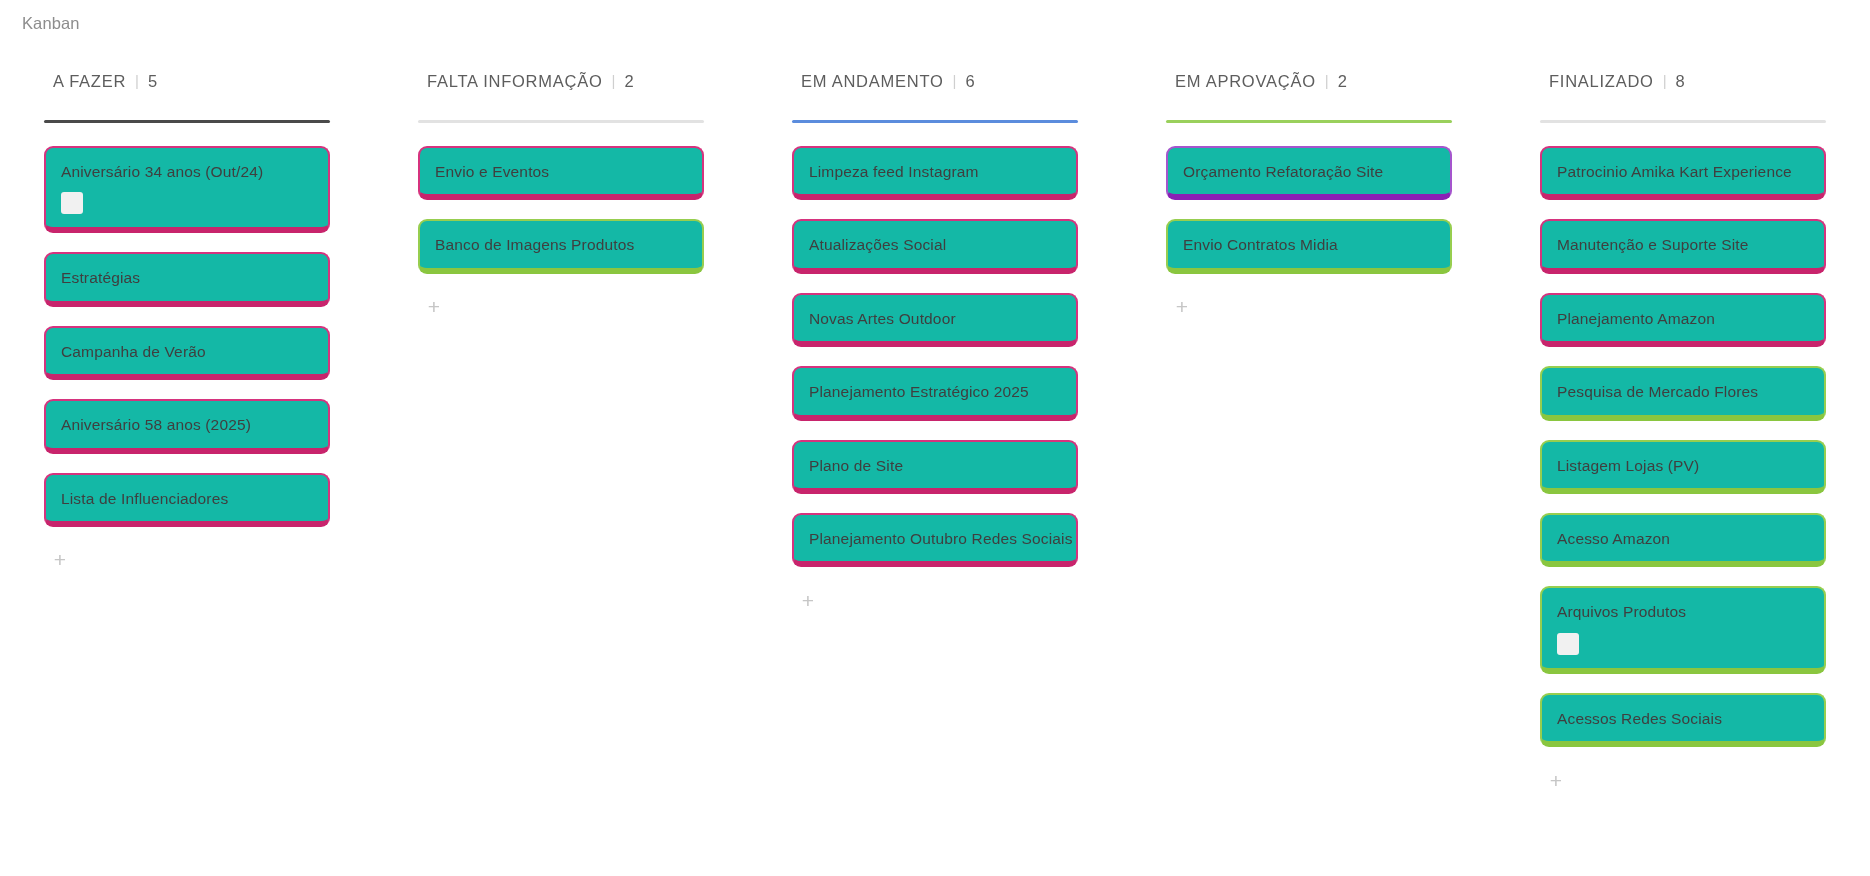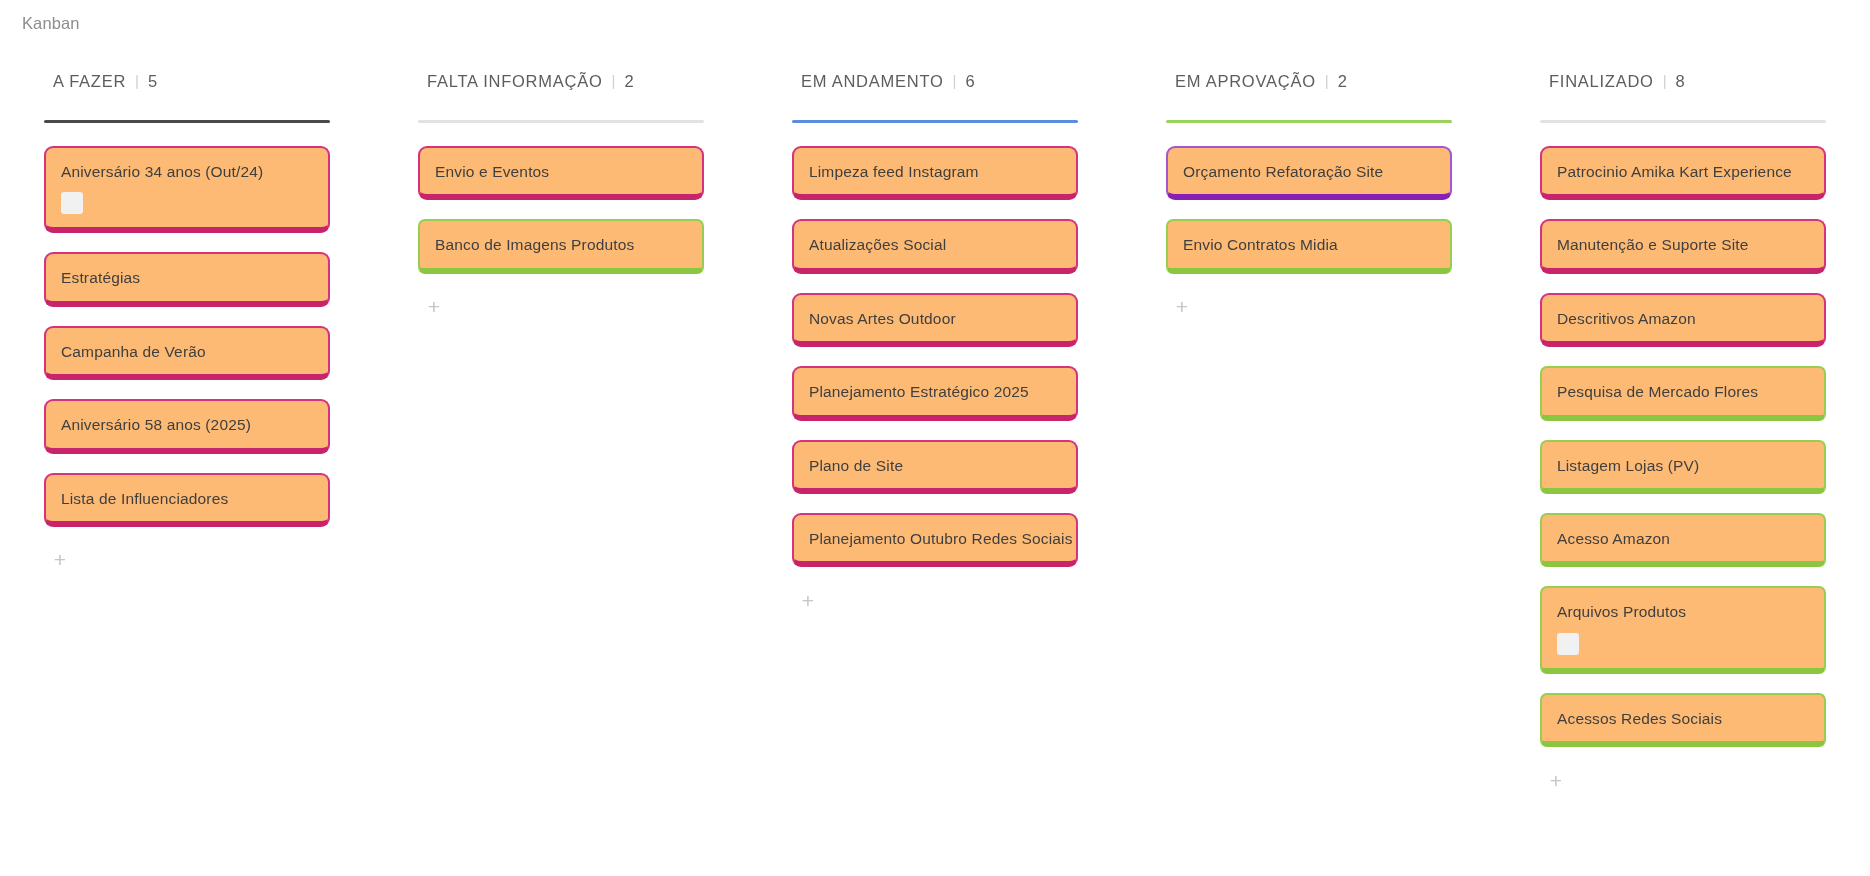--- a/index.html
+++ b/index.html
@@ -80,21 +80,21 @@
 
   .cards {
     margin-top: 23px;
     display: flex;
     flex-direction: column;
   }
 
   
   .card {
     position: relative;
-    background: #fdba74;
+    background: #14b8a6;
     border: 2px solid #d6337e;
     border-bottom-width: 6px;
     border-radius: 9px;
     padding: 14px 15px 13px 15px;
     margin-bottom: 19px;
     min-height: 49px;
     cursor: pointer;
   }
   .card-title {
     font-size: 15.5px;
@@ -106,21 +106,21 @@
   .card-chip {
     margin-top: 11px;
     width: 22px;
     height: 22px;
     border-radius: 3px;
     background: #f1f1f1;
   }
 
   
   .card.accent-pink   { border-color: #d6337e; border-bottom-color: #c8246c; }
-  .card.accent-green  { border-color: #97ce4f; border-bottom-color: #8ac63f; border-radius: 7px; }
+  .card.accent-green  { border-color: #97ce4f; border-bottom-color: #8ac63f; }
   .card.accent-purple { border-color: #a555cd; border-bottom-color: #8a1fb5; }
 
   
   .col-rule.rule-dark  { background: #4a4a4a; }
   .col-rule.rule-light { background: #e2e2e2; }
   .col-rule.rule-blue  { background: #5b8cdd; }
   .col-rule.rule-green { background: #9ad05c; }
 
   
   .add-card {
@@ -245,21 +245,21 @@
         </div>
         <div class="col-rule rule-light"></div>
         <div class="cards">
           <div class="card accent-pink">
             <div class="card-title">Patrocinio Amika Kart Experience</div>
           </div>
           <div class="card accent-pink">
             <div class="card-title">Manutenção e Suporte Site</div>
           </div>
           <div class="card accent-pink">
-            <div class="card-title">Descritivos Amazon</div>
+            <div class="card-title">Planejamento Amazon</div>
           </div>
           <div class="card accent-green">
             <div class="card-title">Pesquisa de Mercado Flores</div>
           </div>
           <div class="card accent-green">
             <div class="card-title">Listagem Lojas (PV)</div>
           </div>
           <div class="card accent-green">
             <div class="card-title">Acesso Amazon</div>
           </div>

